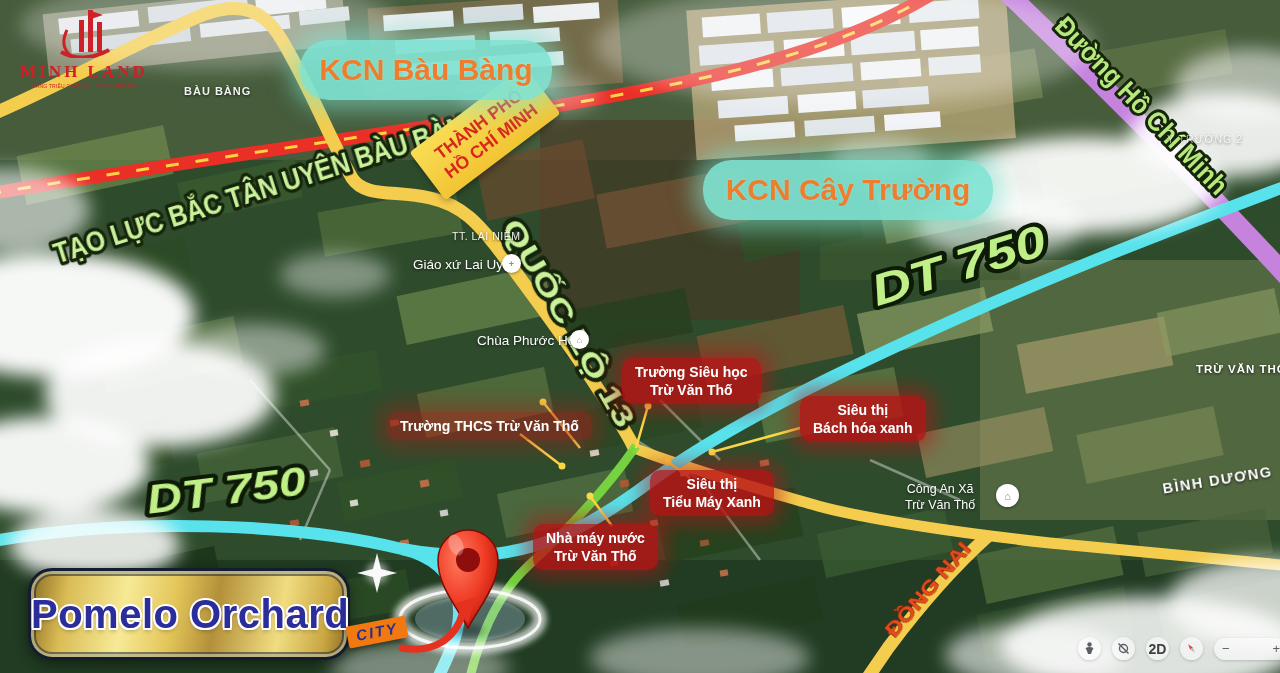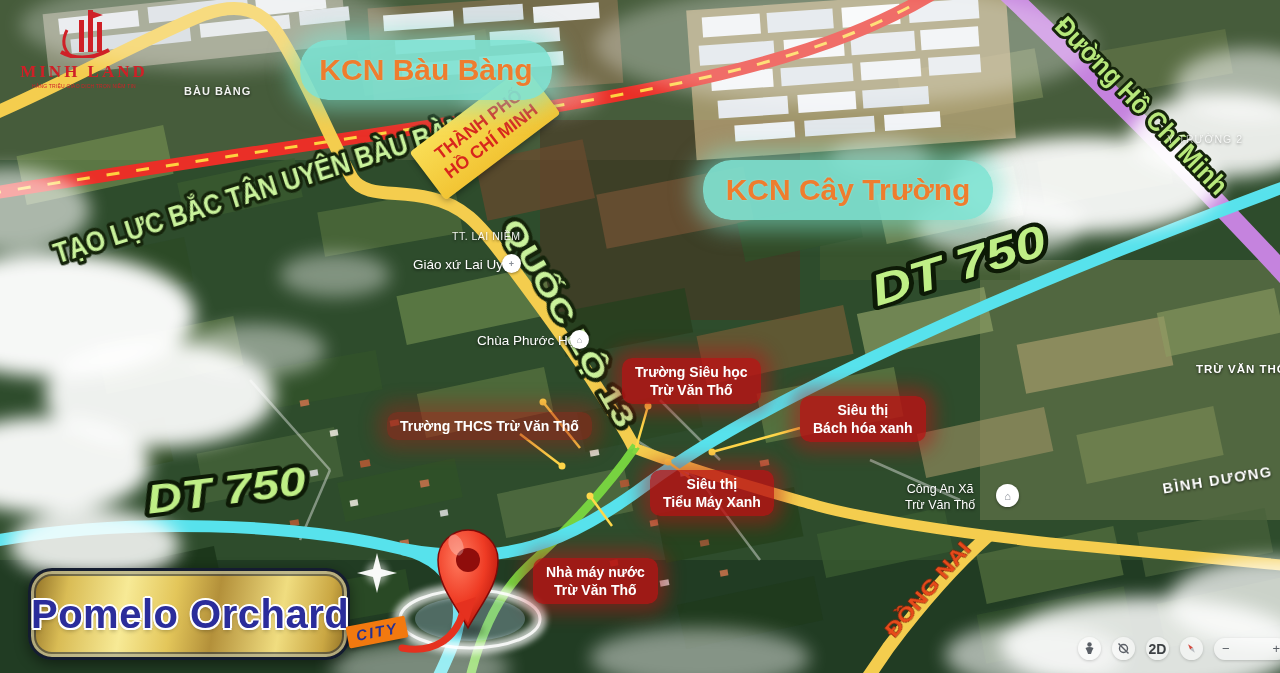--- a/index.html
+++ b/index.html
@@ -312,21 +312,21 @@
   <div>Trường THCS Trừ Văn Thố</div>
 </div>
 <div class="ov poi" style="left:800px;top:396px;">
   <div>Siêu thị</div>
   <div>Bách hóa xanh</div>
 </div>
 <div class="ov poi" style="left:650px;top:470px;">
   <div>Siêu thị</div>
   <div>Tiểu Máy Xanh</div>
 </div>
-<div class="ov poi" style="left:533px;top:524px;margin-top:34px;">
+<div class="ov poi" style="left:533px;top:524px;">
   <div>Nhà máy nước</div>
   <div>Trừ Văn Thố</div>
 </div>
 
 <div class="ov place" style="left:452px;top:230px;font-size:10.5px;letter-spacing:.5px;opacity:.92;">TT. LAI NIỀM</div>
 <div class="ov place" style="left:413px;top:257px;font-size:13.5px;">Giáo xứ Lai Uyên</div>
 <div class="ov icn" style="left:502px;top:254px;width:19px;height:19px;">+</div>
 <div class="ov place" style="left:477px;top:333px;font-size:13.5px;">Chùa Phước Hội</div>
 <div class="ov icn" style="left:570px;top:330px;width:19px;height:19px;">⌂</div>
 <div class="ov place" style="left:905px;top:481px;text-align:center;line-height:1.3;">

